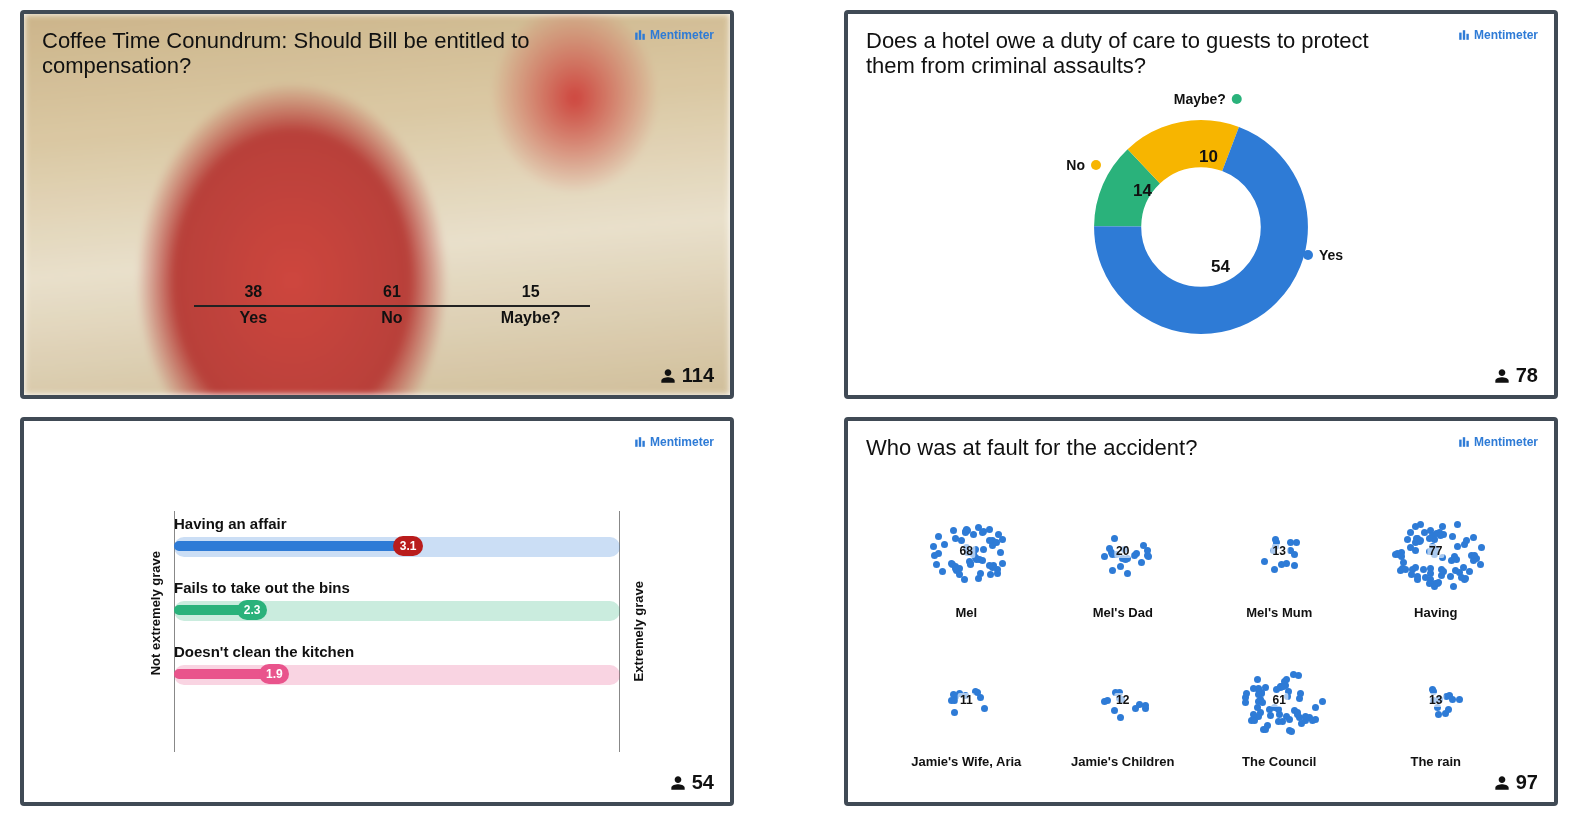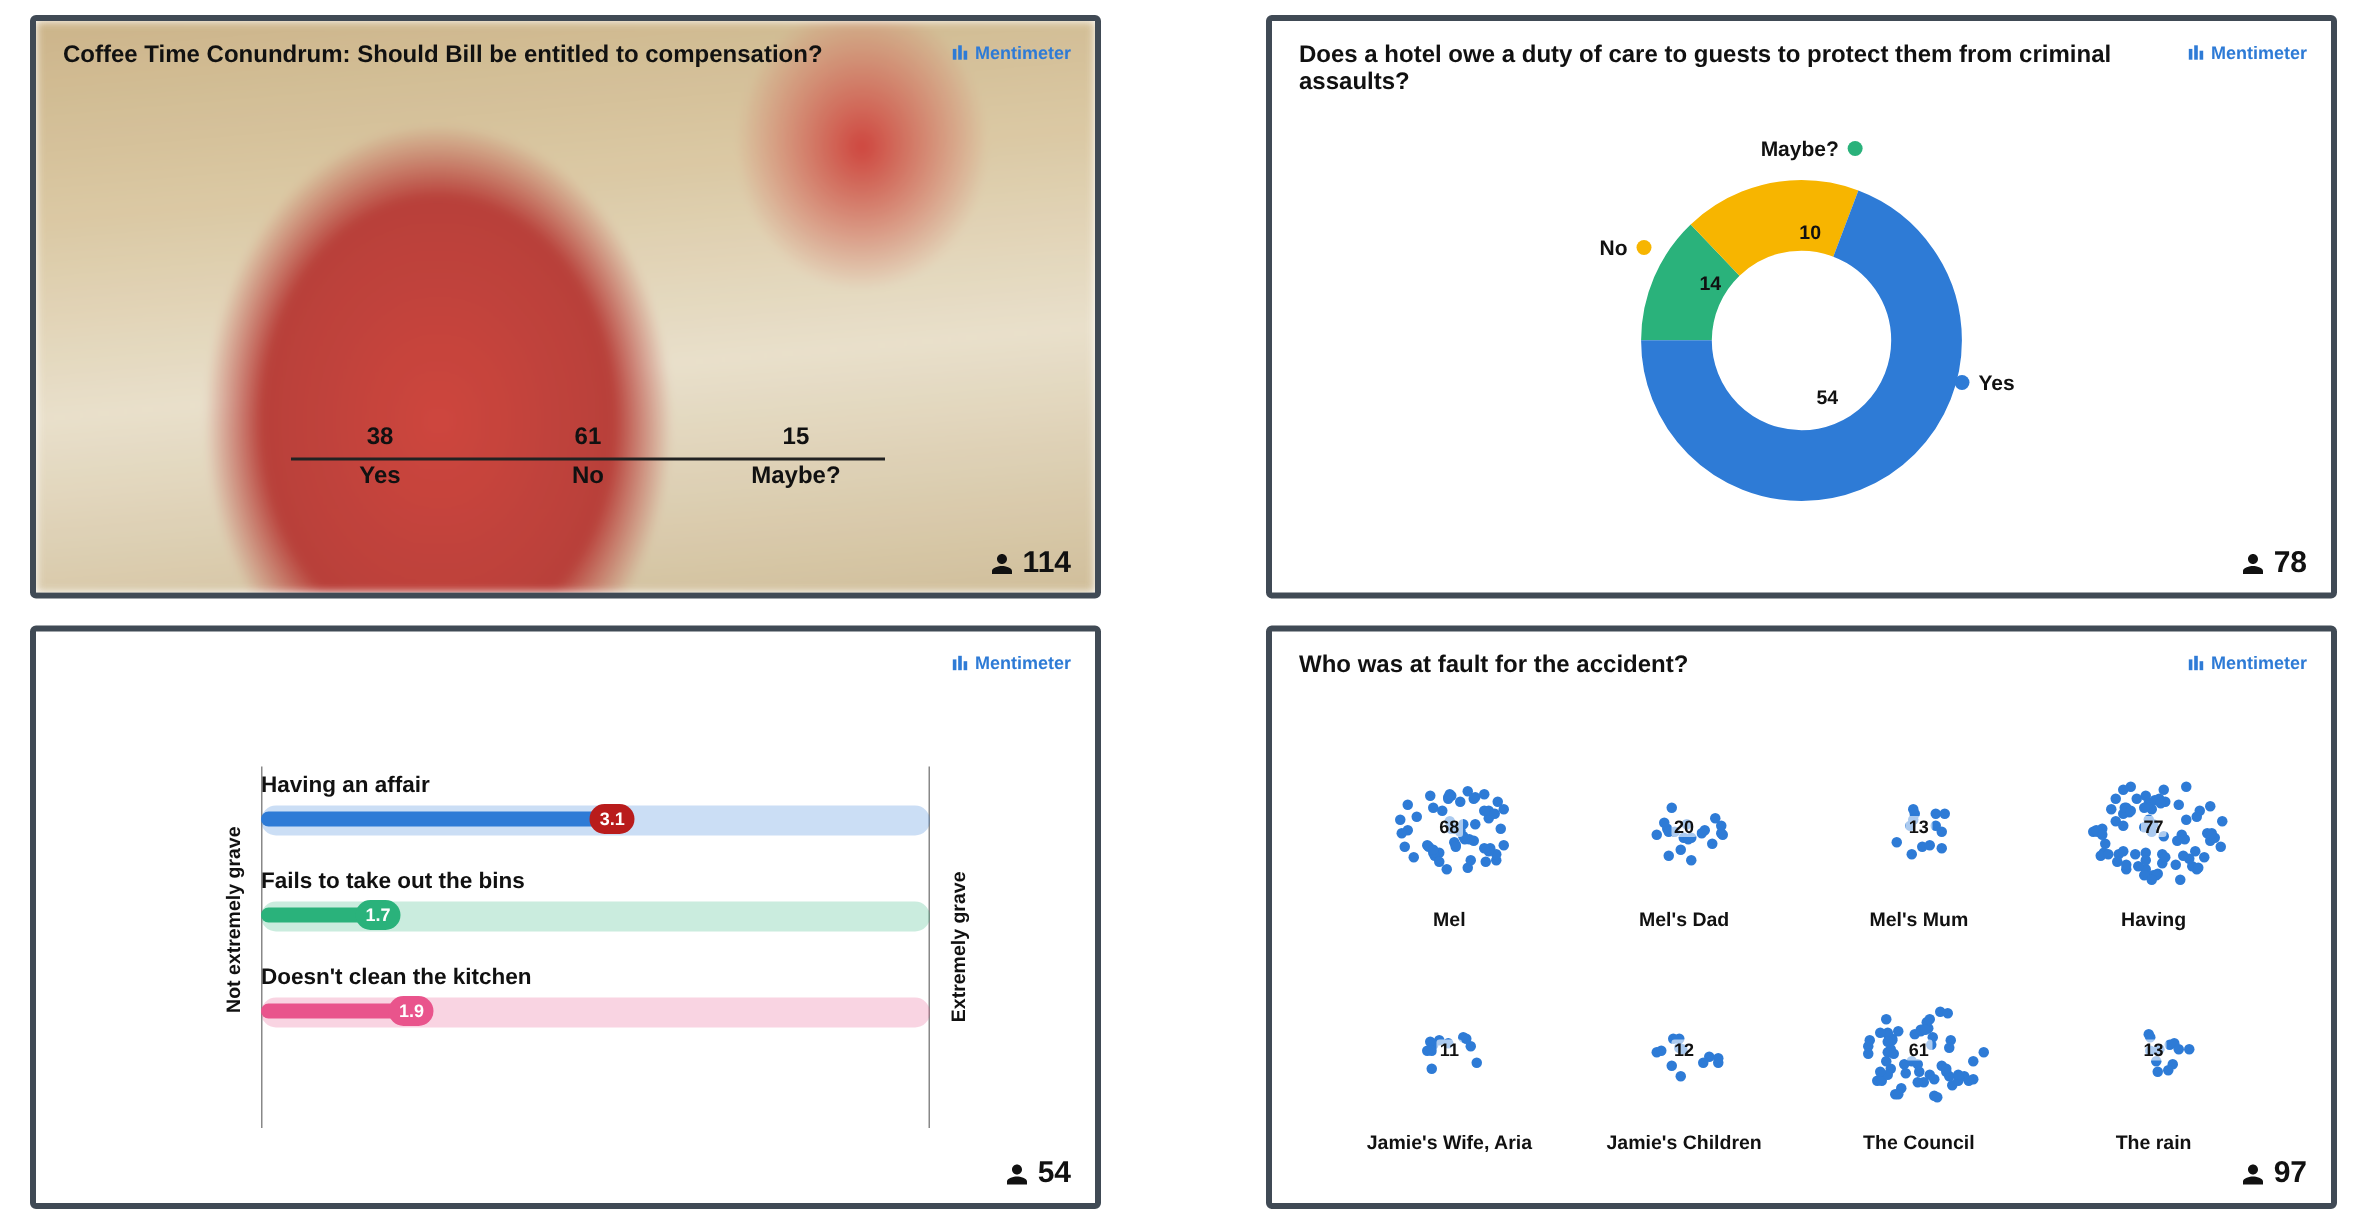--- a/index.html
+++ b/index.html
@@ -20,22 +20,22 @@
     background: #fff;
     position: relative;
     overflow: hidden;
     font-family: inherit;
   }
   .title {
     position: absolute;
     top: 14px;
     left: 18px;
     right: 140px;
-    font-size: 16px;
-    font-weight: 700;
+    font-size: 22px;
+    font-weight: 400;
     color: #111;
     line-height: 1.15;
   }
   .brand {
     position: absolute;
     top: 14px;
     right: 16px;
     font-size: 12px;
     font-weight: 700;
     color: #2e7bd6;
@@ -94,21 +94,21 @@
   .bar-labels span { width: 96px; text-align: center; font-size: 16px; font-weight: 600; color: #111; }
 
   
   .donut-wrap {
     position: absolute; left: 50%; top: 56%; transform: translate(-50%,-50%);
     width: 220px; height: 220px;
   }
   .donut-svg { width: 100%; height: 100%; transform: rotate(-90deg); }
   .donut-label { position: absolute; font-size: 14px; font-weight: 600; color: #111; display:flex; align-items:center; gap:6px;}
   .donut-dot { width:10px; height:10px; border-radius:50%; display:inline-block; }
-  .donut-num { position:absolute; font-size:13px; font-weight:700; color:#111; }
+  .donut-num { position:absolute; font-size:17px; font-weight:700; color:#111; }
 
   
   .scale-wrap {
     position: absolute; left: 150px; right: 110px; top: 90px; bottom: 50px;
   }
   .scale-row { position: relative; height: 56px; margin-bottom: 8px; }
   .scale-row .band { position:absolute; left:0; right:0; top:26px; height:20px; opacity:.25; border-radius:10px;}
   .scale-row .bar  { position:absolute; left:0; top:30px; height:10px; border-radius:6px; }
   .scale-row .knob { position:absolute; top:25px; width:30px; height:20px; border-radius:12px; color:#fff; font-size:12px; font-weight:800; display:flex;align-items:center;justify-content:center; transform:translateX(-50%);}
   .scale-row .lbl  { position:absolute; left:0; top:4px; font-size:15px; font-weight:600; color:#111;}
@@ -236,21 +236,21 @@
         <div class="scale-row">
           <div class="band" style="background:#2e7bd6"></div>
           <div class="lbl">Having an affair</div>
           <div class="bar" style="width:52.5%;background:#2e7bd6"></div>
           <div class="knob" style="left:52.5%;background:#b91c1c">3.1</div>
         </div>
         <div class="scale-row">
           <div class="band" style="background:#2ab27b"></div>
           <div class="lbl">Fails to take out the bins</div>
           <div class="bar" style="width:17.5%;background:#2ab27b"></div>
-          <div class="knob" style="left:17.5%;background:#2ab27b">1.7</div>
+          <div class="knob" style="left:17.5%;background:#2ab27b">2.3</div>
         </div>
         <div class="scale-row">
           <div class="band" style="background:#e9548c"></div>
           <div class="lbl">Doesn't clean the kitchen</div>
           <div class="bar" style="width:22.499999999999996%;background:#e9548c"></div>
           <div class="knob" style="left:22.499999999999996%;background:#e9548c">1.9</div>
         </div>
       </div>
   </div>
   <div class="footer-count">

